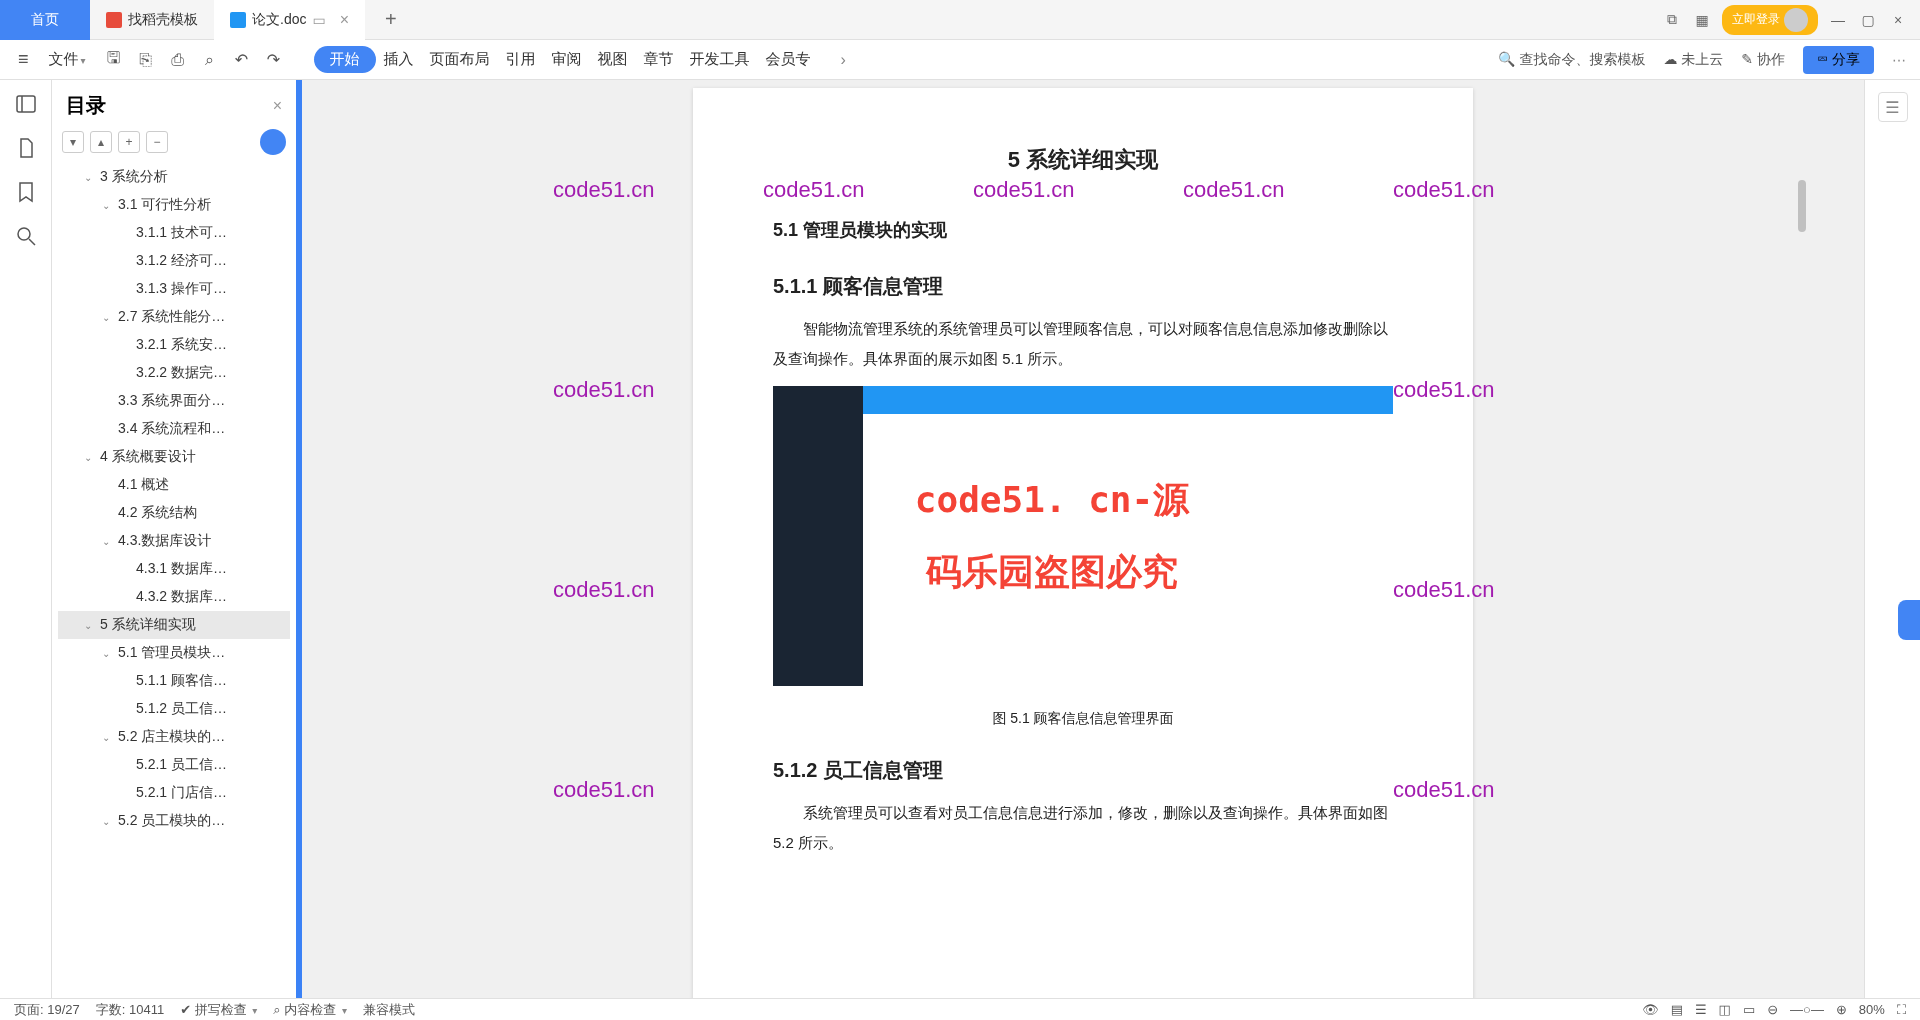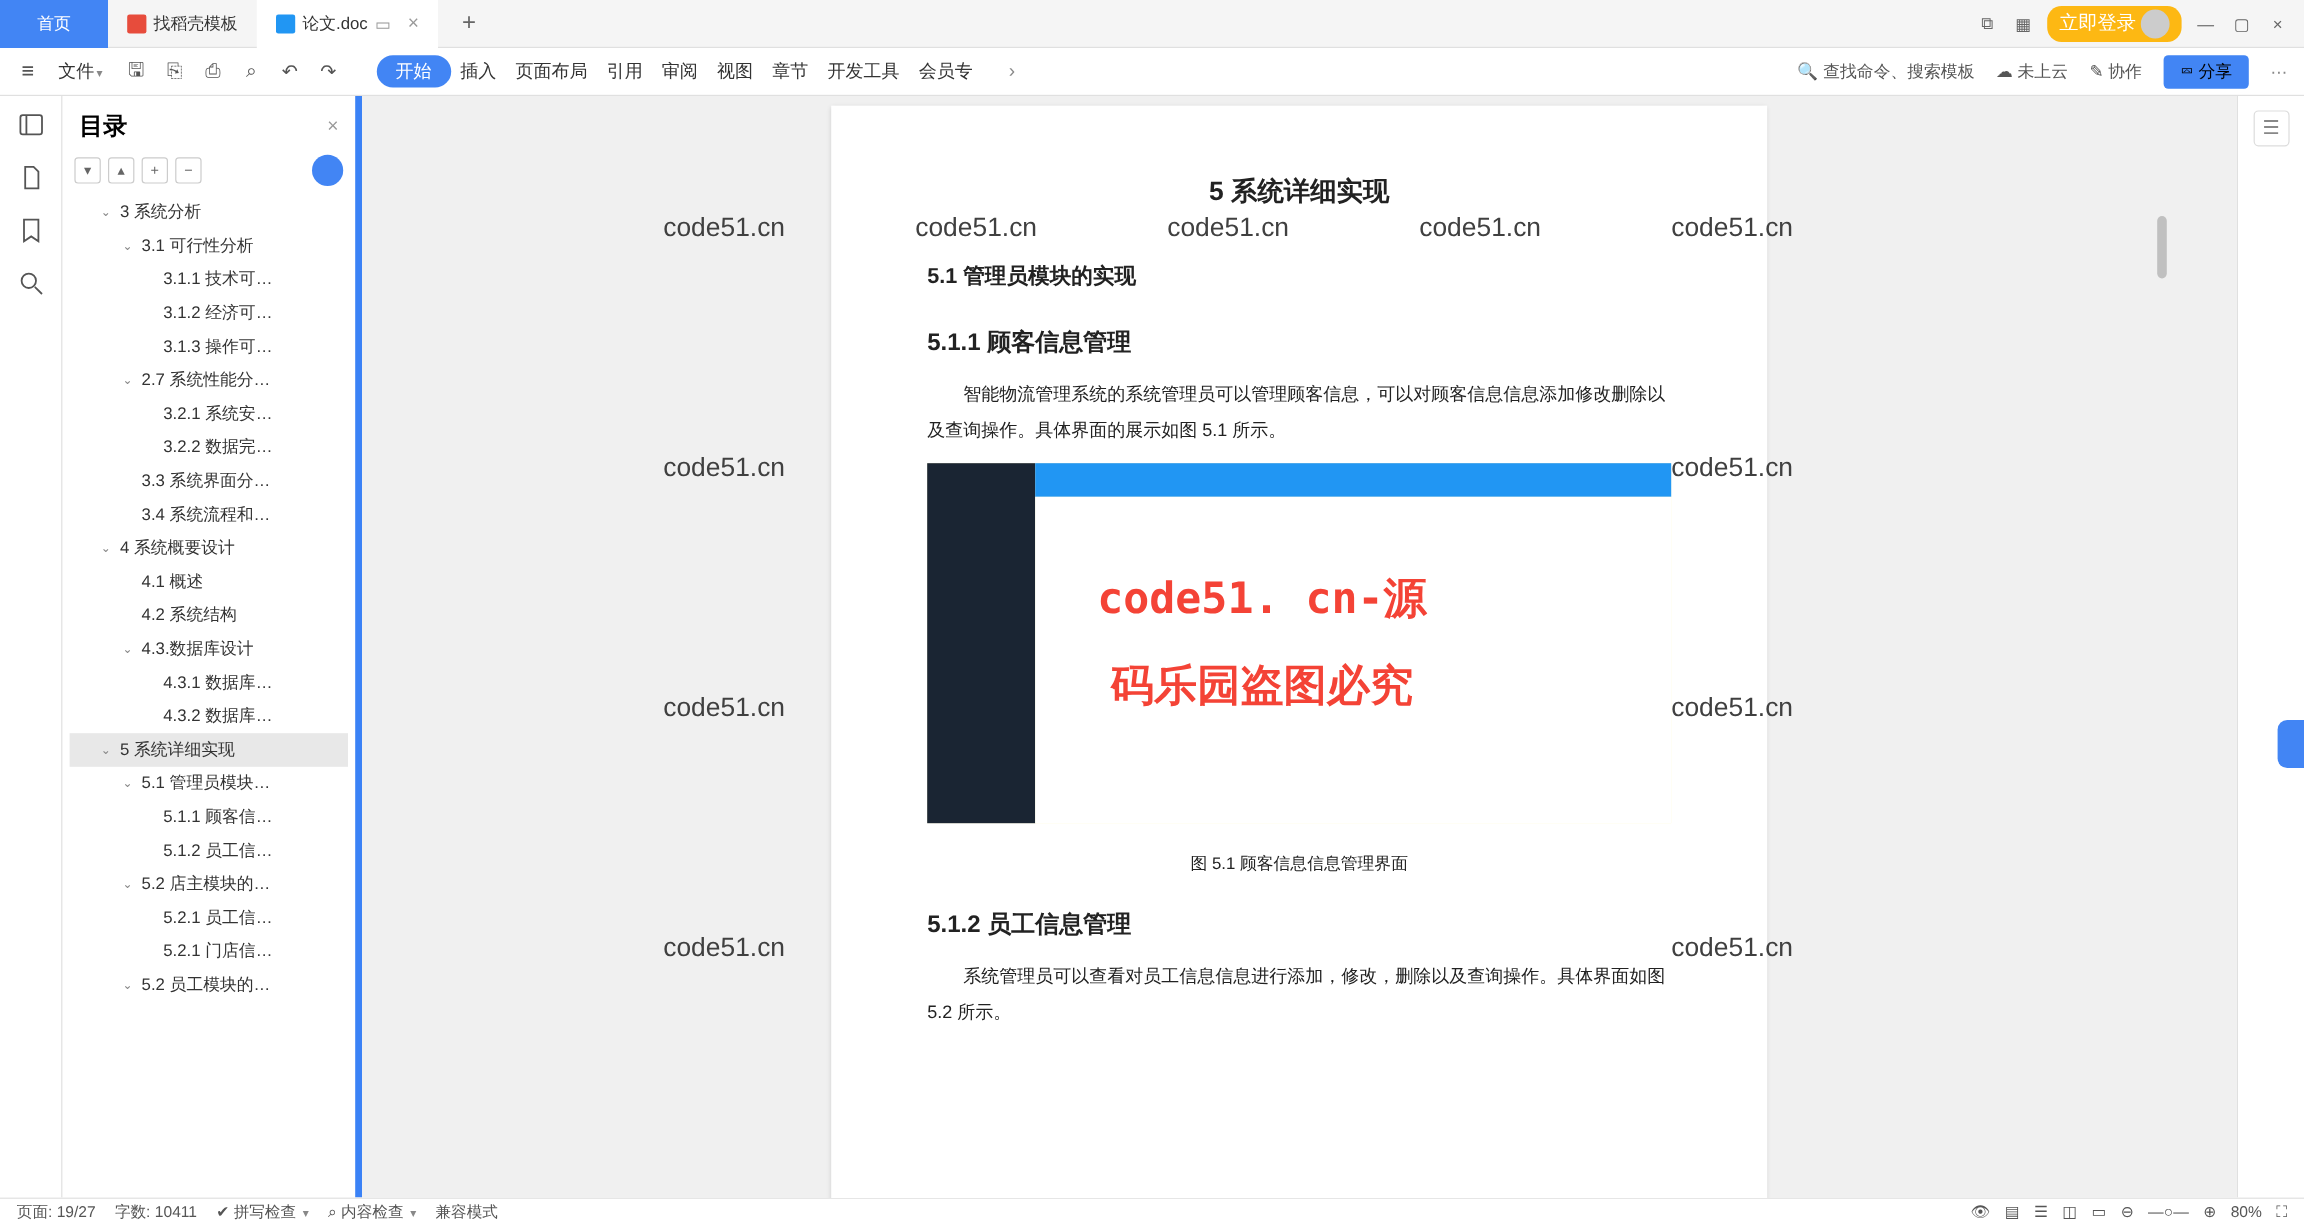--- a/index.html
+++ b/index.html
@@ -7,21 +7,21 @@
 .title-bar{height:40px;background:#f5f5f5;display:flex;align-items:center;border-bottom:1px solid #e0e0e0}
 .tab-home{width:90px;height:40px;background:#4285f4;color:#fff;display:flex;align-items:center;justify-content:center;font-size:14px}
 .file-tab{display:flex;align-items:center;padding:0 16px;height:40px;gap:6px;font-size:14px;color:#333}
 .file-tab.active{background:#fff}
 .file-tab .ico{width:16px;height:16px;display:inline-block}
 .ico-red{background:#e74c3c;border-radius:2px}
 .ico-blue{background:#2196f3;border-radius:2px}
 .tab-close{margin-left:8px;color:#999;font-size:16px}
 .tab-add{margin-left:10px;color:#666;font-size:20px;padding:0 10px}
 .title-right{margin-left:auto;display:flex;align-items:center;gap:10px;padding-right:12px}
-.login-btn{background:#fdb813;color:#fff;padding:3px 10px;border-radius:12px;font-size:16px;display:flex;align-items:center;gap:4px}
+.login-btn{background:#fdb813;color:#fff;padding:3px 10px;border-radius:12px;font-size:12px;display:flex;align-items:center;gap:4px}
 .avatar-ph{width:24px;height:24px;background:#ccc;border-radius:50%}
 .win-btn{width:20px;height:20px;color:#666;font-size:14px;display:flex;align-items:center;justify-content:center}
 .toolbar{height:40px;display:flex;align-items:center;border-bottom:1px solid #e0e0e0;padding:0 14px;gap:8px}
 .menu-icon{font-size:18px;color:#555;padding:4px}
 .file-menu{font-size:15px;color:#333;padding:0 8px}
 .tool-ico{width:24px;height:24px;color:#555;display:flex;align-items:center;justify-content:center;font-size:16px}
 .ribbon-tabs{display:flex;margin-left:20px;font-size:15px;color:#333}
 .ribbon-tab{padding:4px 8px}
 .ribbon-tab.active{background:#4285f4;color:#fff;border-radius:14px;padding:4px 16px}
 .toolbar-right{margin-left:auto;display:flex;align-items:center;gap:18px;font-size:14px;color:#555}
@@ -41,28 +41,28 @@
 .tree-item{padding:5px 6px;display:flex;align-items:center;gap:4px;white-space:nowrap;overflow:hidden;text-overflow:ellipsis}
 .tree-item.selected{background:#e8e8e8}
 .ti-arrow{width:12px;display:inline-block;color:#888;font-size:10px}.ti-l1{padding-left:26px}.ti-l2{padding-left:44px}.ti-l3{padding-left:62px}
 .doc-area{flex:1;background:#f0f0f0;display:flex;overflow:auto;position:relative}
 .page{width:780px;min-height:1000px;background:#fff;margin:8px auto;padding:50px 80px;box-shadow:0 1px 4px rgba(0,0,0,.15);font-size:15px;color:#222;line-height:2;position:relative}
 .page h1{text-align:center;font-size:22px;font-weight:600;margin-bottom:30px}
 .page h2{font-size:18px;font-weight:600;margin:20px 0 10px}
 .page h3{font-size:20px;font-weight:700;margin:18px 0 8px}
 .page p{text-indent:2em}
 .fig{margin:12px 0;text-align:center}
-.fig-img{width:620px;height:300px;background:#fef9c3;display:inline-block;position:relative}
+.fig-img{width:620px;height:300px;background:#000000;display:inline-block;position:relative}
 .fig-side{position:absolute;left:0;top:0;width:90px;height:100%;background:#1a2533}
 .fig-top{position:absolute;left:90px;top:0;right:0;height:28px;background:#2196f3}
 .fig-body{position:absolute;left:90px;top:28px;right:0;bottom:0;background:#fff}
 .fig-cap{font-size:14px;margin-top:8px}
 .wm-overlay{position:absolute;color:#f44336;font-size:36px;font-weight:700;left:50%;top:50%;transform:translate(-60%,-50%);font-family:monospace}
 .wm-bg{position:absolute;inset:0;pointer-events:none}
-.wm-txt{position:absolute;color:#404040;font-size:22px}
+.wm-txt{position:absolute;color:#a21caf;font-size:22px}
 .right-rail{width:56px;border-left:1px solid #e0e0e0;display:flex;flex-direction:column;align-items:center;padding-top:12px}
 .rr-btn{width:30px;height:30px;border:1px solid #ddd;border-radius:4px;display:flex;align-items:center;justify-content:center;color:#888}
 .status-bar{height:22px;background:#fff;border-top:1px solid #e0e0e0;display:flex;align-items:center;padding:0 14px;font-size:13px;color:#555;gap:16px;position:absolute;bottom:0;left:0;right:0}
 .status-right{margin-left:auto;display:flex;align-items:center;gap:12px}
 .feedback-tab{position:absolute;right:0;top:600px;width:22px;height:40px;background:#4285f4;border-radius:8px 0 0 8px}
 .scroll-thumb{position:absolute;right:58px;top:100px;width:8px;height:52px;background:#c0c0c0;border-radius:4px}
 .dropdown-caret{font-size:10px;color:#888;margin-left:2px}
 </style>
 </head>
 <body>

